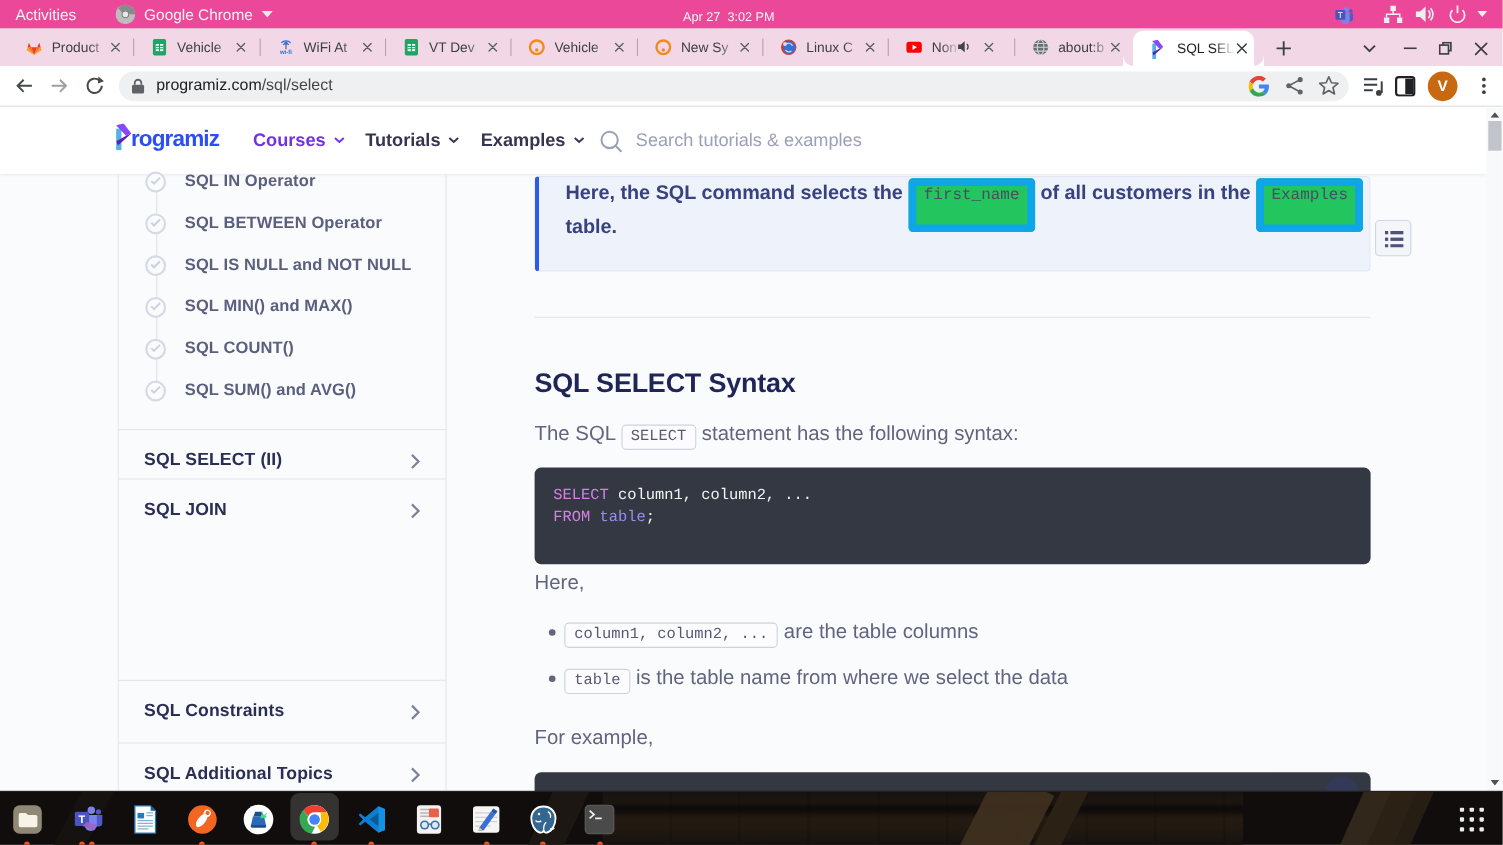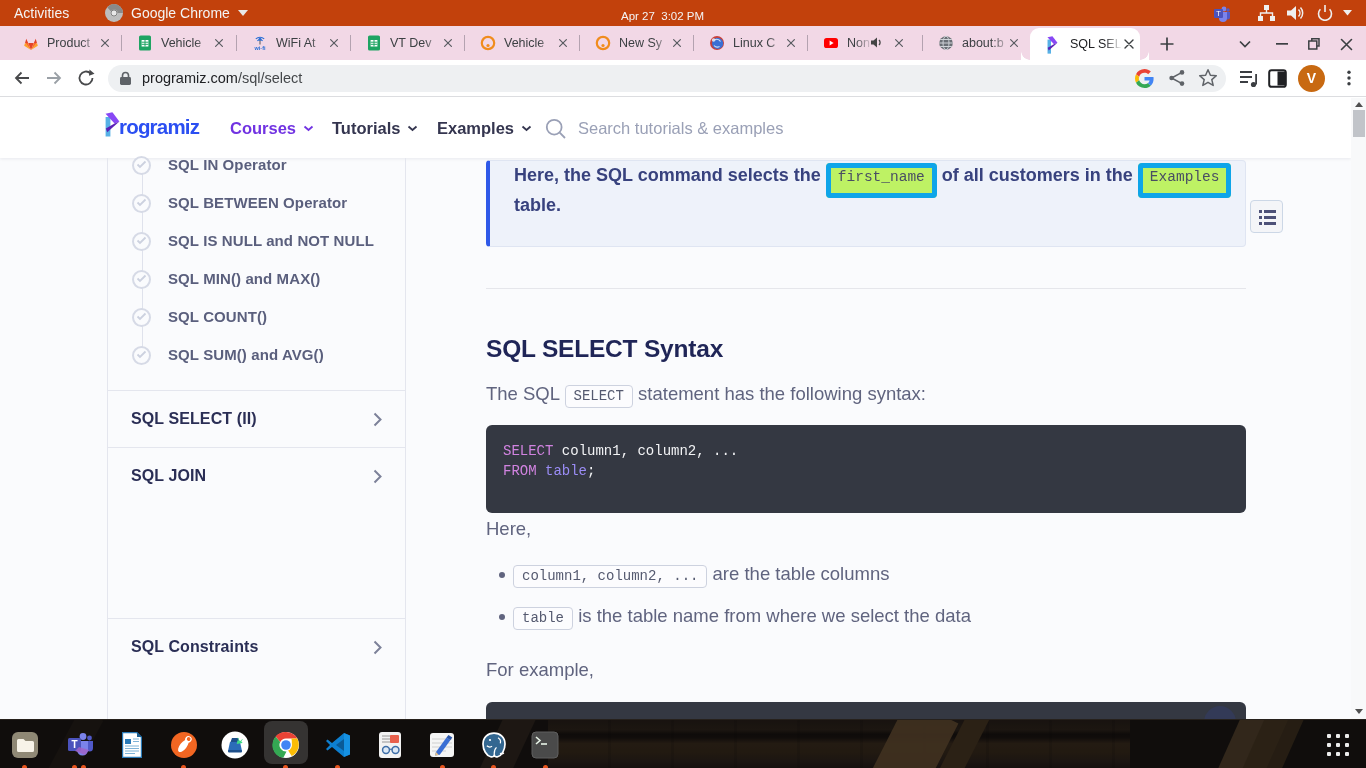--- a/index.html
+++ b/index.html
@@ -1,17 +1,17 @@
 <!DOCTYPE html>
 <html><head><meta charset="utf-8"><style>
 *{margin:0;padding:0;box-sizing:border-box}
 html,body{width:1366px;height:768px;overflow:hidden;font-family:"Liberation Sans",sans-serif;background:#fff}
 .abs{position:absolute}
 
-#topbar{position:absolute;left:0;top:0;width:1366px;height:26px;background:#c2410c;color:#f4f4f4;font-size:14px}
+#topbar{position:absolute;left:0;top:0;width:1366px;height:26px;background:#ec4899;color:#f4f4f4;font-size:14px}
 #topbar .t{position:absolute;top:3px;line-height:20px}
 
 #tabstrip{position:absolute;left:0;top:26px;width:1366px;height:34px;background:#f2d8e6}
 .tab{position:absolute;top:0;height:38px}
 .tab .ticon{position:absolute;left:16px;top:9px;width:16px;height:16px}
 .tab .tlabel{position:absolute;left:40px;top:9px;width:52px;height:16px;font-size:12.5px;line-height:16px;color:#3c4043;white-space:nowrap;overflow:hidden}
 .tab .fade{position:absolute;right:0;top:0;width:18px;height:16px;background:linear-gradient(90deg,rgba(242,216,230,0),#f2d8e6)}
 .tab .tx{position:absolute;right:8px;top:9px;width:16px;height:16px;color:#45484d}
 .sep{position:absolute;top:9px;width:1px;height:16px;background:#b4a2b0}
 #activetab{position:absolute;left:1030px;top:2px;width:110px;height:32px;background:#fff;border-radius:9px 9px 0 0}
@@ -33,21 +33,21 @@
 .dcheck{position:absolute;left:28px;top:14px}
 .dlabel{position:absolute;left:60px;top:10px;font-size:15px;font-weight:bold;color:#5a5f7d;letter-spacing:.1px}
 .vline{position:absolute;left:33.5px;width:1.5px;background:#dfe2ec}
 .accrow{position:absolute;left:0;width:298px;height:57px;border-top:1px solid #e4e6ee}
 .accrow .alabel{position:absolute;left:23px;top:19px;font-size:16px;font-weight:bold;color:#2a2e55;letter-spacing:.1px}
 .accrow svg{position:absolute;right:24px;top:21px}
 
 #content{position:absolute;left:486px;top:0;width:760px}
 #infobox{position:absolute;left:0;top:62px;width:760px;height:87px;background:#eef2fa;border:1px solid #dfe5f2;border-left:4px solid #2f59e8;border-radius:4px}
 #infobox .txt{position:absolute;left:24px;top:0px;font-size:18px;font-weight:bold;color:#38427e;line-height:28px}
-code.ic{font-family:"Liberation Mono",monospace;font-size:14.5px;font-weight:normal;background:#bef264;border:5px solid #0ea5e9;border-radius:4px;padding:1px 7px 8px;color:#494e63;white-space:nowrap}
+code.ic{font-family:"Liberation Mono",monospace;font-size:14.5px;font-weight:normal;background:#22c55e;border:7px solid #0ea5e9;border-radius:4px;padding:1px 7px 18px;color:#494e63;white-space:nowrap}
 #tocbtn{position:absolute;left:1250px;top:102px;width:33px;height:33px;background:#f4f5f8;border:1px solid #ccd7e6;border-radius:4px}
 .hr{position:absolute;left:0;width:760px;height:1px;background:#e5e6eb}
 h2{position:absolute;left:0;top:237px;font-size:24.5px;font-weight:bold;color:#1f2557;letter-spacing:-.2px;font-stretch:semi-expanded}
 .para{position:absolute;left:0;font-size:18.5px;color:#60647f}
 code.pc{font-family:"Liberation Mono",monospace;font-size:14px;background:#fcfcfe;border:1px solid #cdd2df;border-radius:4px;padding:2px 8px 3px;color:#555a70;white-space:nowrap}
 .codeblock{position:absolute;left:0;width:760px;background:#343842;border-radius:6px;font-family:"Liberation Mono",monospace;font-size:14px;line-height:20px;color:#f2f3f5;padding:16px 0 0 17px;white-space:pre}
 .kw{color:#d183e0}.tn{color:#9a8cf5}
 .bullet{position:absolute;left:10px;font-size:18.5px;color:#60647f}
 .bullet:before{content:"";position:absolute;left:-14px;top:9px;width:6px;height:6px;border-radius:50%;background:#60647f}
 
@@ -343,28 +343,34 @@
       <svg class="dcheck" style="top:192px" width="11" height="9" viewBox="0 0 11 9">
         <path d="M1.5 4.5 4 7 9.5 1.5" stroke="#ccd1df" stroke-width="1.8" fill="none"></path>
       </svg>
       <span class="dlabel" style="top:188px">SQL SUM() and AVG()</span>
   <div class="accrow" style="top:232px">
         <span class="alabel">SQL SELECT (II)</span>
         <svg width="9" height="15" viewBox="0 0 9 15">
           <path d="M1.5 1.5 7.5 7.5 1.5 13.5" stroke="#7c8199" stroke-width="2" fill="none"></path>
         </svg>
       </div>
-  <div class="accrow" style="top:289px">
+  <div class="accrow" style="top:277px">
         <span class="alabel">SQL JOIN</span>
         <svg width="9" height="15" viewBox="0 0 9 15">
           <path d="M1.5 1.5 7.5 7.5 1.5 13.5" stroke="#7c8199" stroke-width="2" fill="none"></path>
         </svg>
       </div>
   <div class="accrow" style="top:460px">
         <span class="alabel">SQL Constraints</span>
+        <svg width="9" height="15" viewBox="0 0 9 15">
+          <path d="M1.5 1.5 7.5 7.5 1.5 13.5" stroke="#7c8199" stroke-width="2" fill="none"></path>
+        </svg>
+      </div>
+  <div class="accrow" style="top:517px">
+        <span class="alabel">SQL Additional Topics</span>
         <svg width="9" height="15" viewBox="0 0 9 15">
           <path d="M1.5 1.5 7.5 7.5 1.5 13.5" stroke="#7c8199" stroke-width="2" fill="none"></path>
         </svg>
       </div>
 </div>
 <div id="tocbtn">
       <svg style="position:absolute;left:8px;top:9px" width="17" height="15" viewBox="0 0 17 15">
         <rect x="0" y="0" width="3" height="3" fill="#4d5178"></rect>
         <rect x="5" y="0" width="12" height="3" fill="#4d5178"></rect>
         <rect x="0" y="6" width="3" height="3" fill="#4d5178"></rect>

